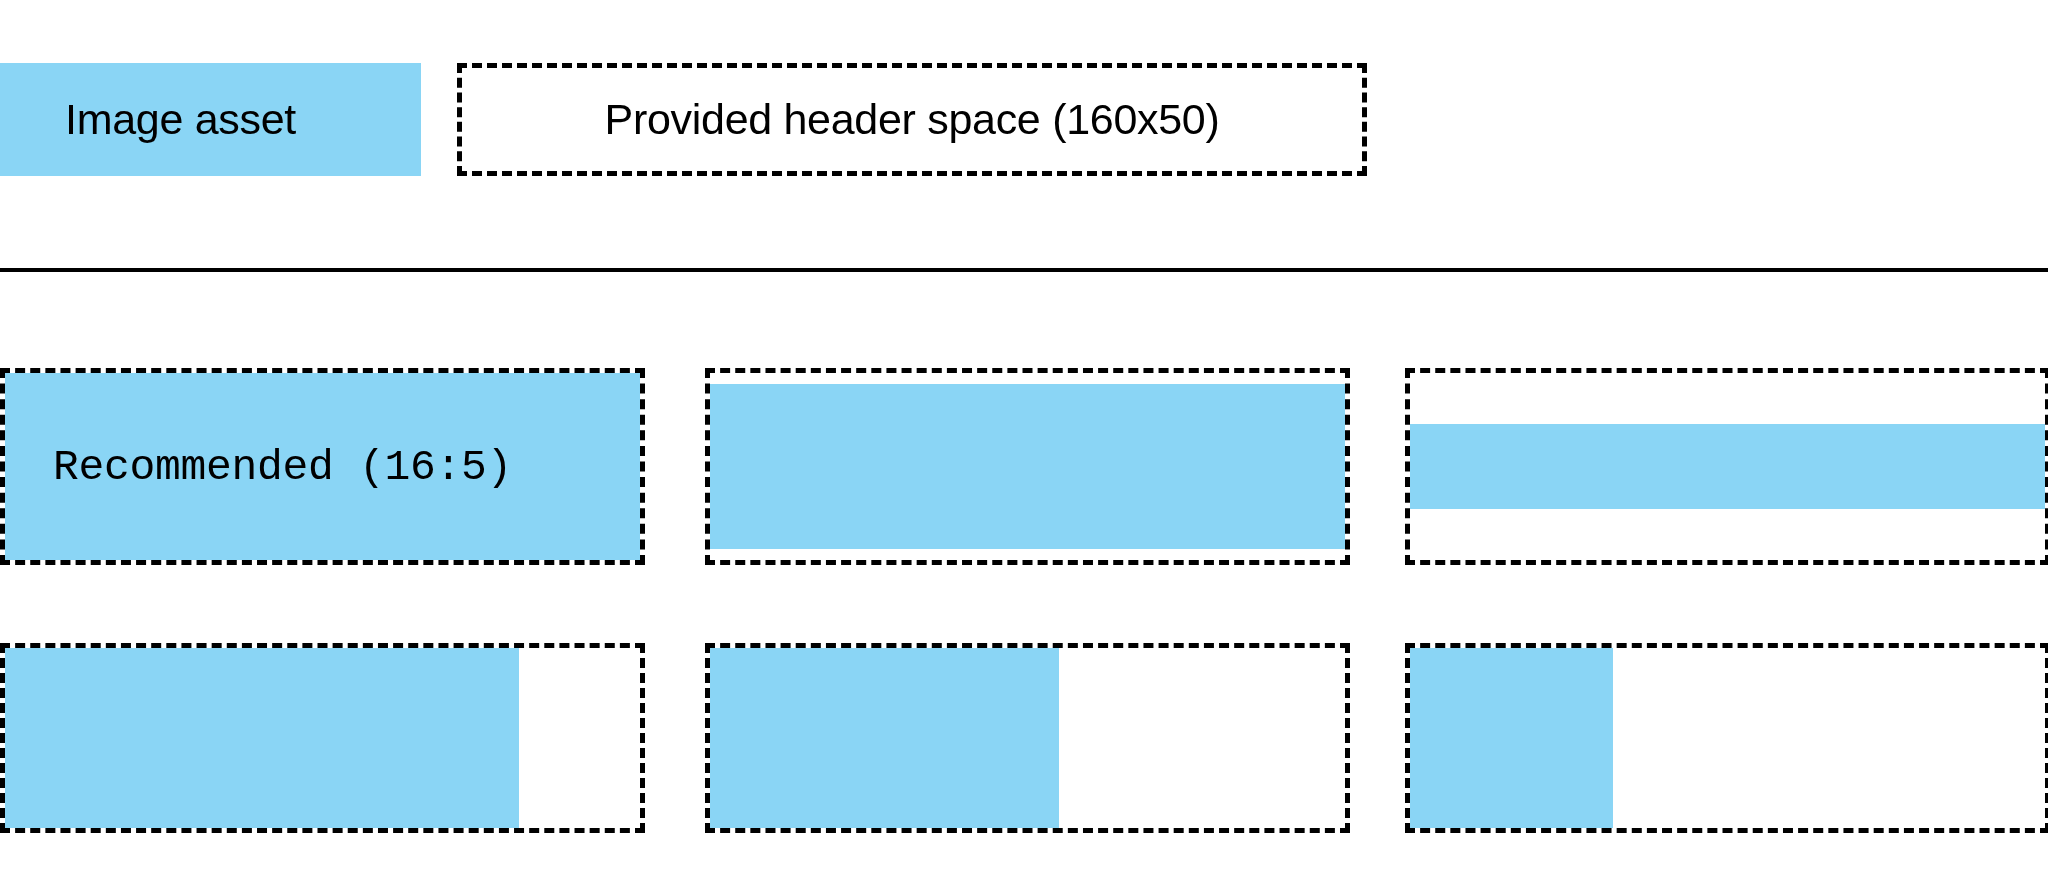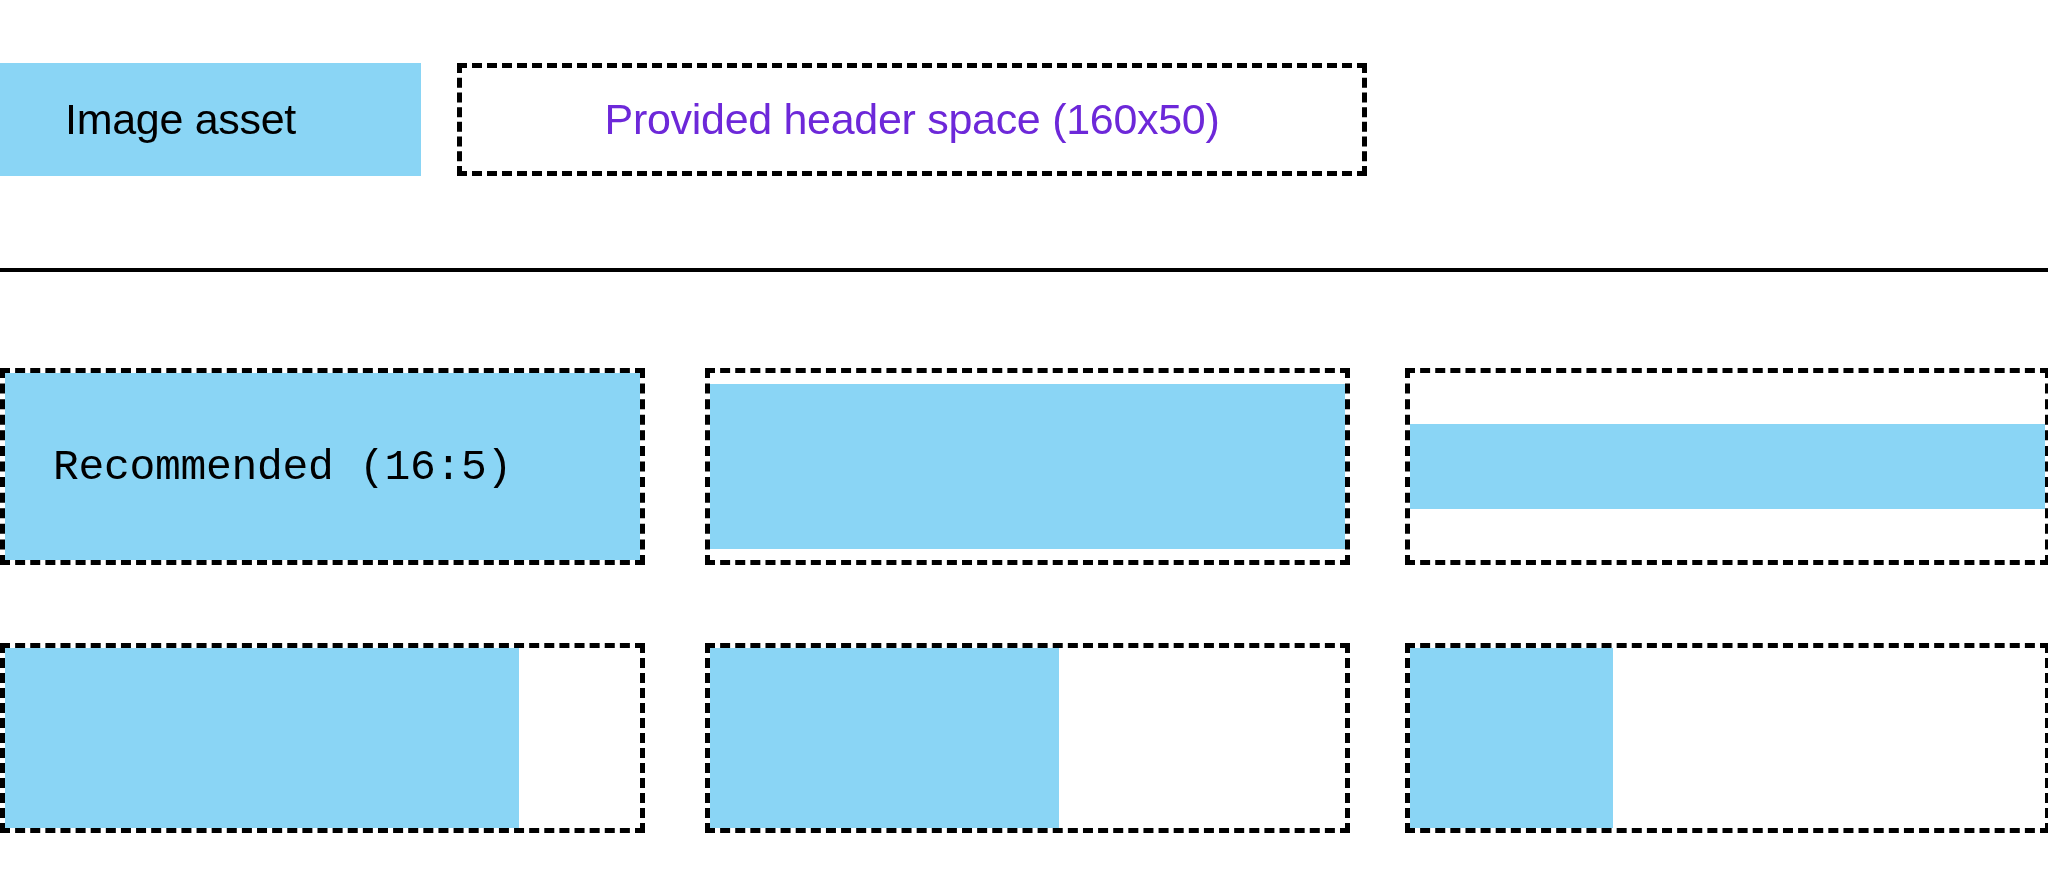--- a/index.html
+++ b/index.html
@@ -63,21 +63,21 @@
     display: flex;
     align-items: center;
     justify-content: center;
     background: #ffffff;
   }
 
   .header-space-label {
     font-size: 43px;
     line-height: 1;
     letter-spacing: -0.3px;
-    color: #6d28d9;
+    color: #000000;
     white-space: nowrap;
   }
 
   
   .divider {
     position: absolute;
     left: 0;
     top: 268px;
     width: 2048px;
     height: 4px;

